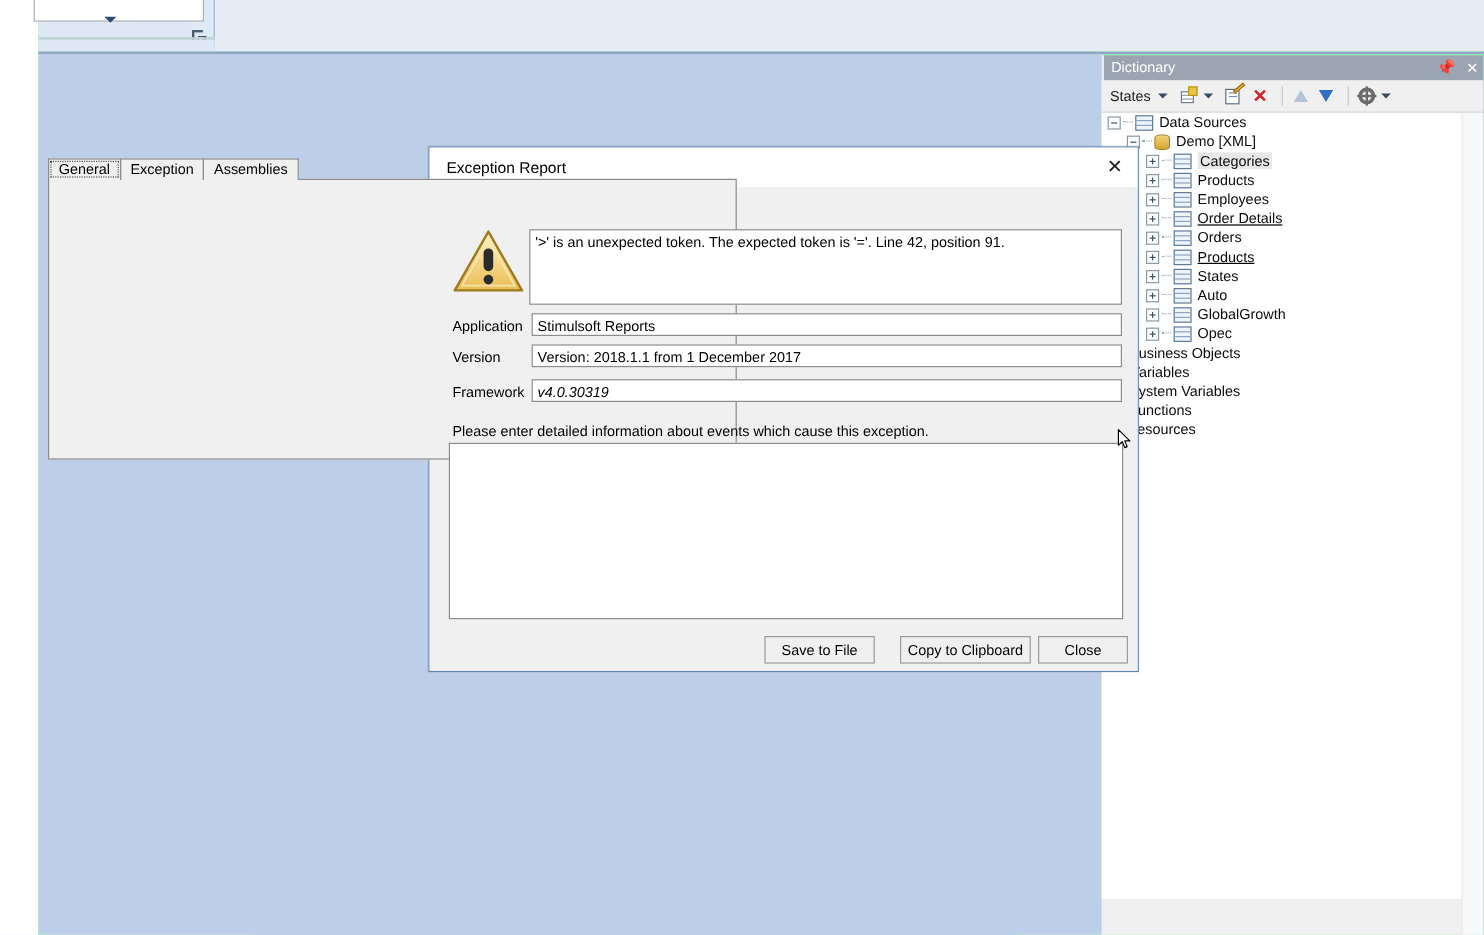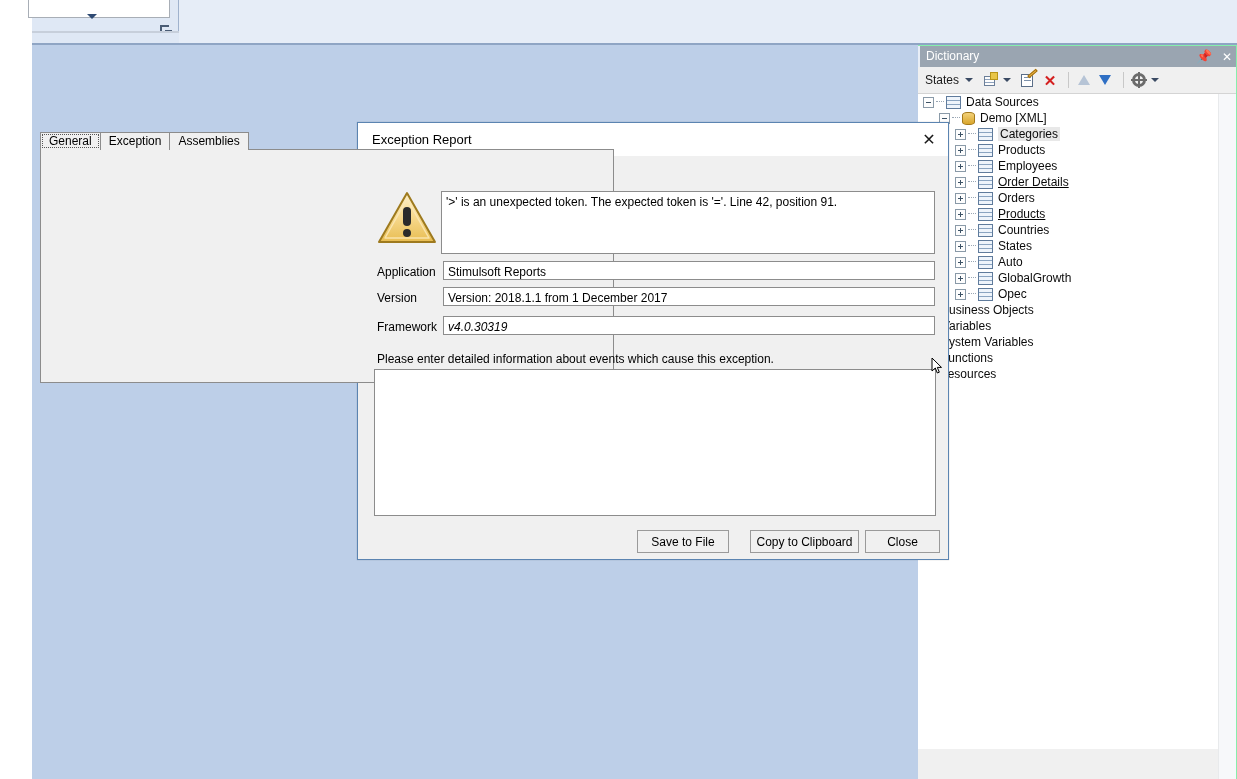--- a/index.html
+++ b/index.html
@@ -758,26 +758,20 @@
         <div class="tree-row" style="padding-left: 37px; text-decoration: underline;">
           <span class="tree-expander plus"></span>
           <span class="tree-dots"></span>
           <span class="ic-table"></span>
           <span class="tree-label">Products</span>
         </div>
         <div class="tree-row" style="padding-left: 37px;">
           <span class="tree-expander plus"></span>
           <span class="tree-dots"></span>
           <span class="ic-table"></span>
-          <span class="tree-label">Countries</span>
-        </div>
-        <div class="tree-row" style="padding-left: 37px;">
-          <span class="tree-expander plus"></span>
-          <span class="tree-dots"></span>
-          <span class="ic-table"></span>
           <span class="tree-label">States</span>
         </div>
         <div class="tree-row" style="padding-left: 37px;">
           <span class="tree-expander plus"></span>
           <span class="tree-dots"></span>
           <span class="ic-table"></span>
           <span class="tree-label">Auto</span>
         </div>
         <div class="tree-row" style="padding-left: 37px;">
           <span class="tree-expander plus"></span>

